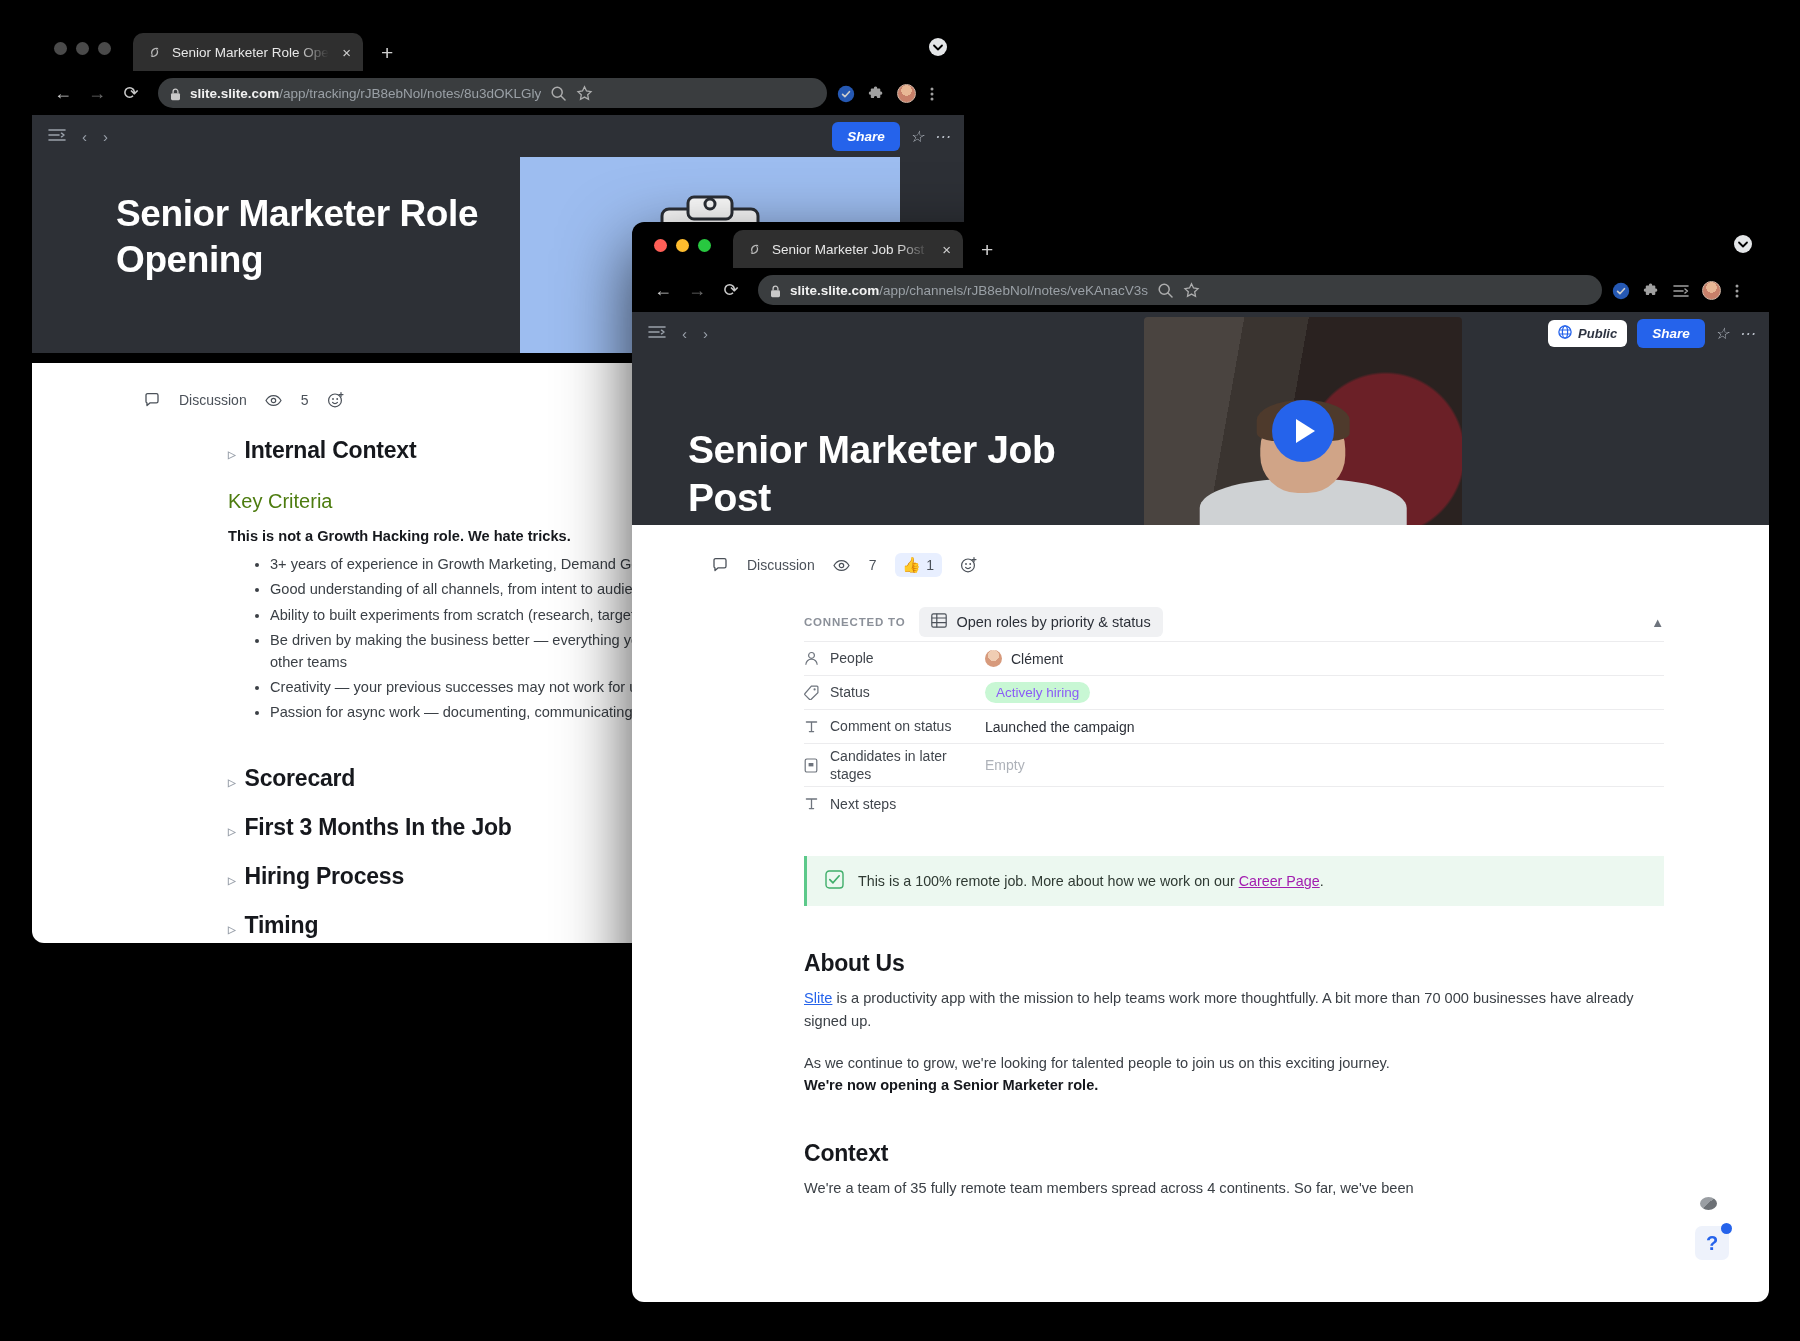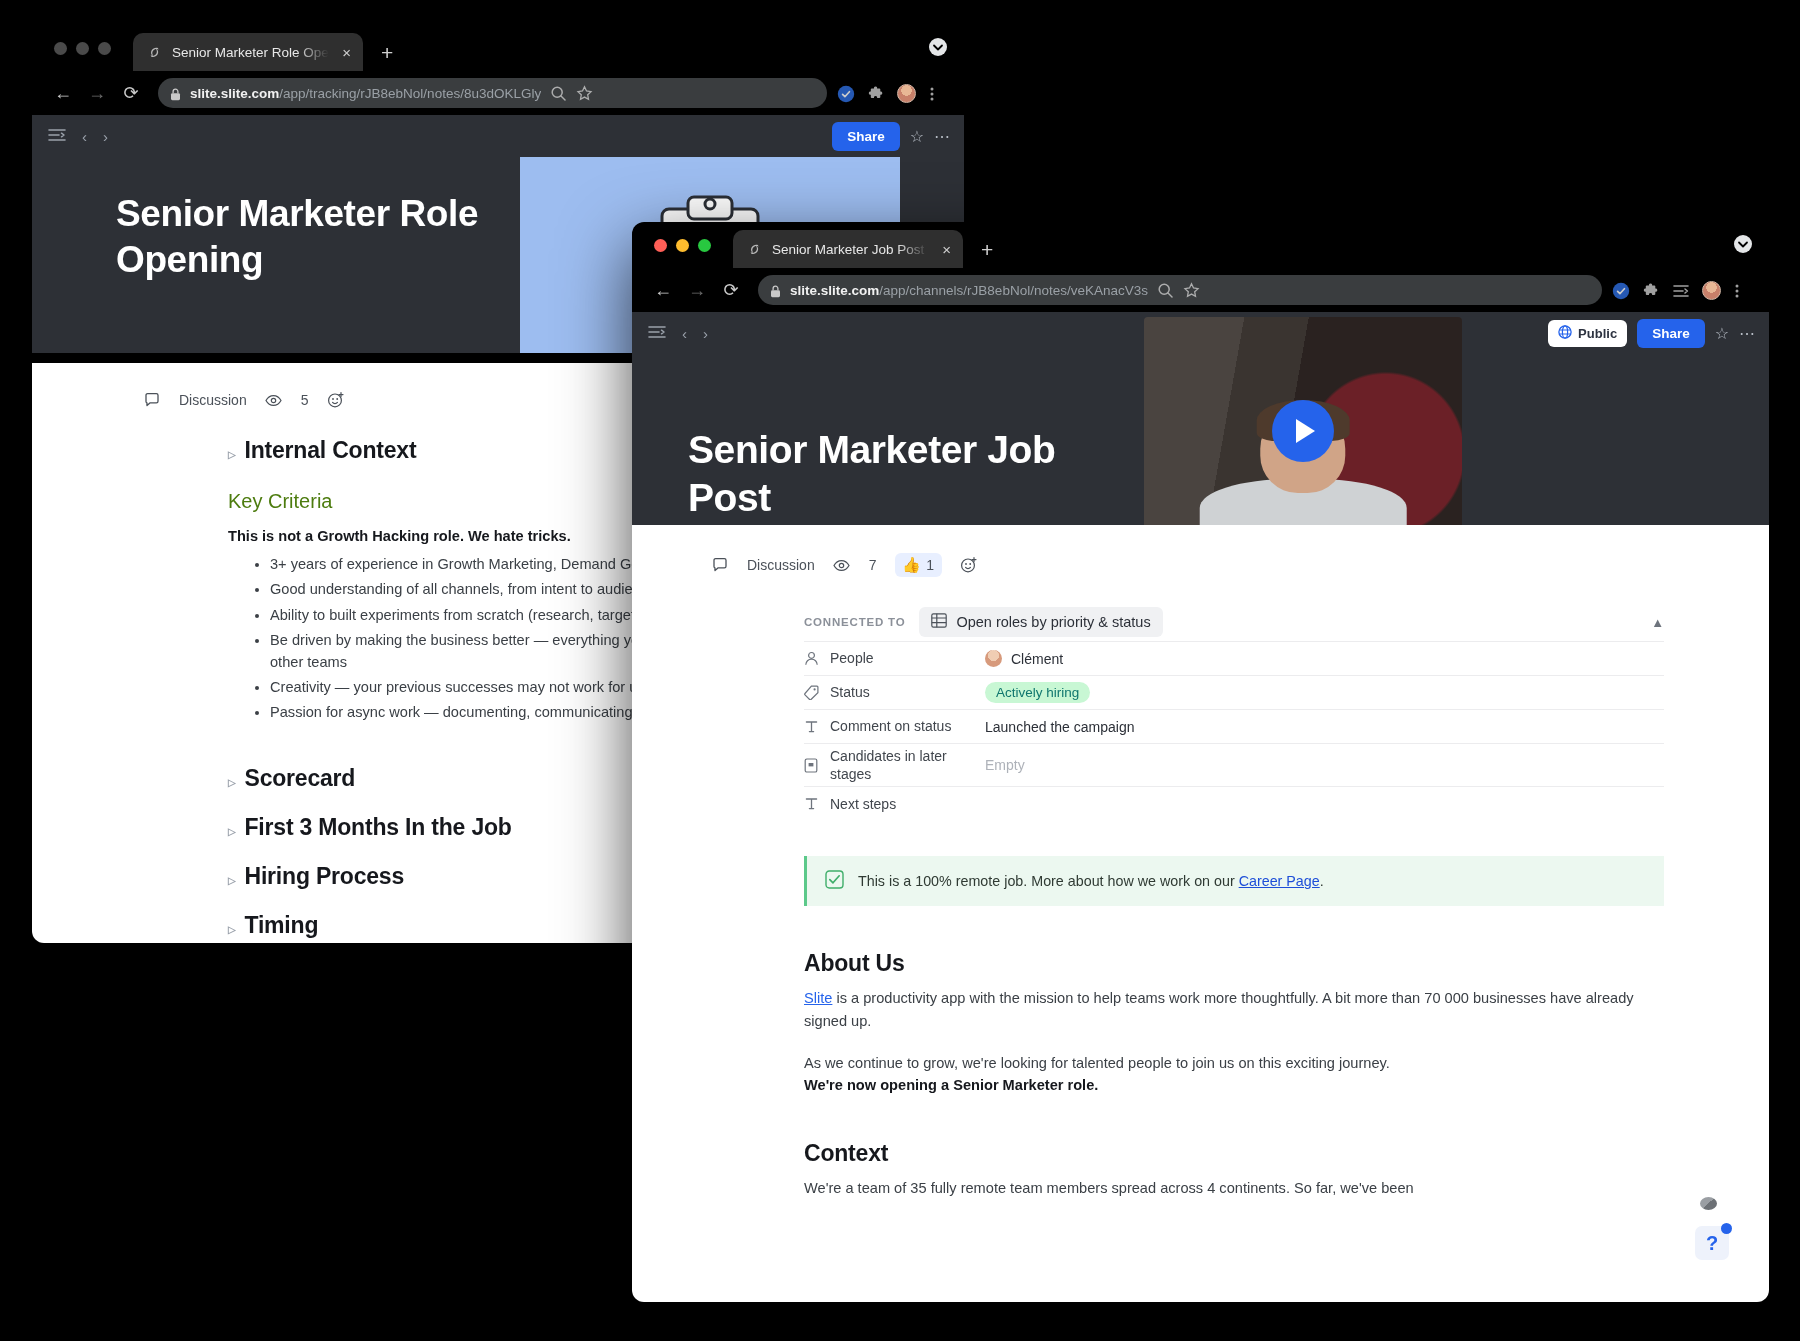--- a/index.html
+++ b/index.html
@@ -54,21 +54,21 @@
   .oi { width: 17px; height: 17px; opacity: .8; }
   .avatar-sm {
     width: 19px; height: 19px; border-radius: 50%;
     background: radial-gradient(circle at 50% 32%, #e8b795 0 36%, #c8806a 37% 100%);
     border: 1.5px solid #d6b8a6;
   }
 
   
   .app-bar { display: flex; align-items: center; height: 42px; padding: 0 16px; position: relative; }
   .app-nav { display: flex; align-items: center; gap: 16px; color: #9aa1ab; font-size: 15px; }
-  .app-right { position: absolute; right: 14px; display: flex; align-items: center; gap: 10px; }
+  .app-right { position: absolute; right: 14px; display: flex; align-items: center; gap: 10px; font-style: italic; }
   .pill-public {
     display: flex; align-items: center; gap: 6px; background: #fff; color: #2d3340;
     font-size: 13px; font-weight: bold; border-radius: 6px; padding: 5px 10px;
   }
   .btn-share {
     background: #2563eb; color: #fff; font-size: 13.5px; font-weight: bold;
     border-radius: 6px; padding: 7px 15px;
   }
   .icon-star, .icon-dots { color: #b7bdc6; font-size: 16px; }
 
@@ -98,32 +98,32 @@
     border-radius: 6px; padding: 6px 12px; font-size: 14.5px; color: #2c3038;
   }
   .prop-row {
     display: flex; align-items: center; border-top: 1px solid #ececee;
     min-height: 34px; padding: 3px 0;
   }
   .prop-icon { width: 26px; flex: 0 0 26px; color: #6e747d; display: flex; align-items: center; }
   .prop-key { flex: 0 0 155px; font-size: 14px; color: #41464d; line-height: 1.3; }
   .prop-val { font-size: 14px; color: #2c3038; display: flex; align-items: center; gap: 9px; }
   .prop-val.empty { color: #aeb2b9; }
-  .chip-green { background: #c8f7d4; color: #0f766e; border-radius: 11px; padding: 3px 11px; font-size: 13.5px; }
+  .chip-green { background: #c8f7d4; color: #8b5cf6; border-radius: 11px; padding: 3px 11px; font-size: 13.5px; }
   .avatar-xs {
     width: 17px; height: 17px; border-radius: 50%;
     background: radial-gradient(circle at 50% 33%, #f0cdb3 0 38%, #d79a7c 39% 100%);
   }
 
   .callout {
     display: flex; align-items: center; gap: 14px;
     background: #ecf8f0; border-left: 3px solid #5cc98a;
     padding: 14px 18px; font-size: 14.3px; color: #2f3a33;
   }
-  .callout a { color: #1d4ed8; text-decoration: underline; }
+  .callout a { color: #a21caf; text-decoration: underline; }
   .link { color: #2563eb; }
 
   
   .video { position: absolute; border-radius: 4px; overflow: hidden; }
   .video-bg {
     position: absolute; inset: 0;
     background:
       radial-gradient(ellipse 42% 60% at 76% 60%, #6b2027 0 58%, transparent 60%),
       linear-gradient(100deg, #4a4440 0 28%, #3a3430 28% 46%, #2a2220 46% 100%);
   }

